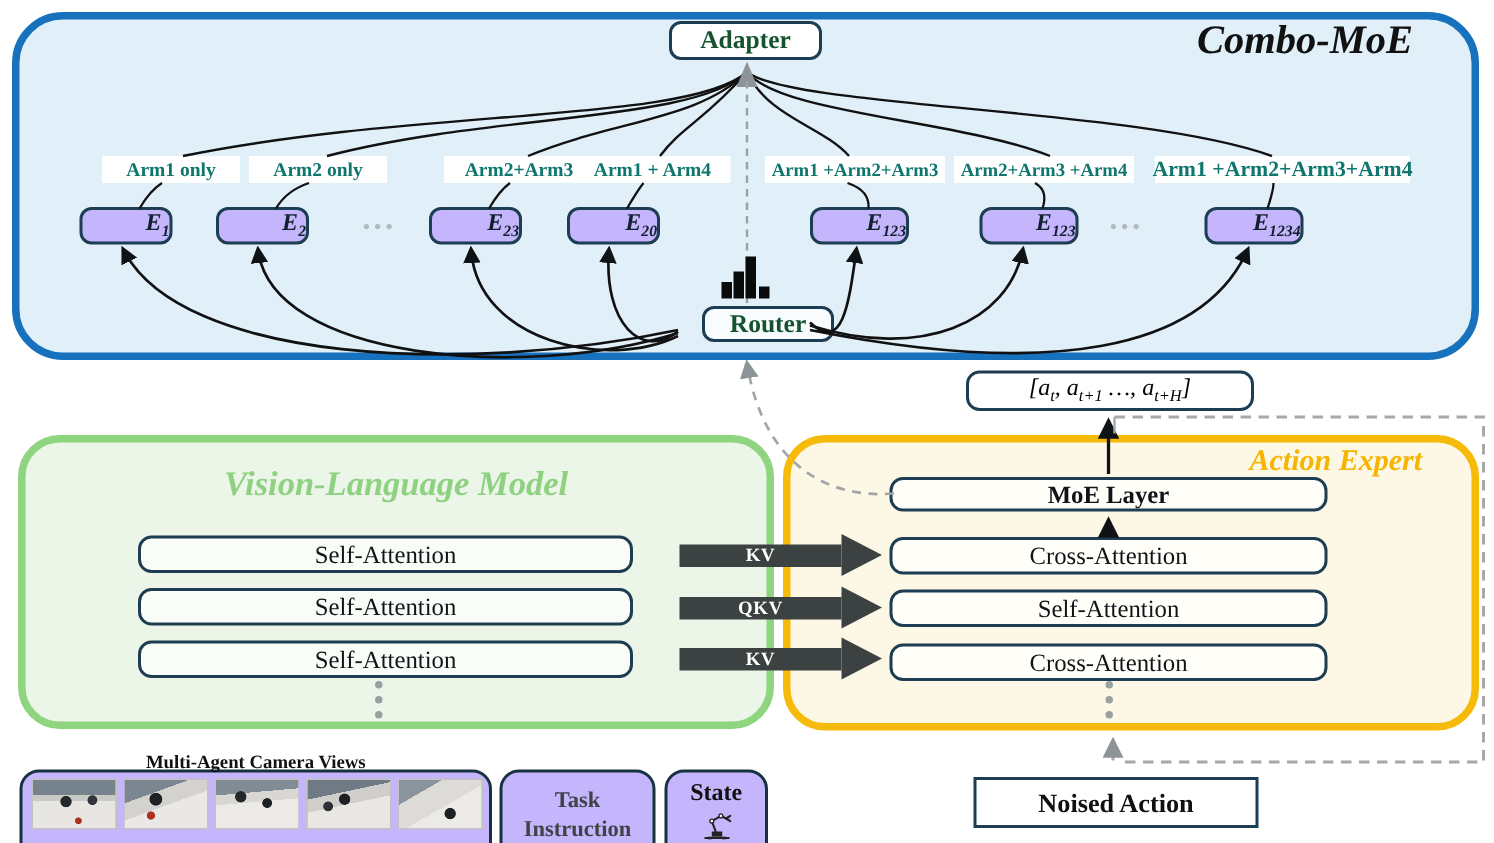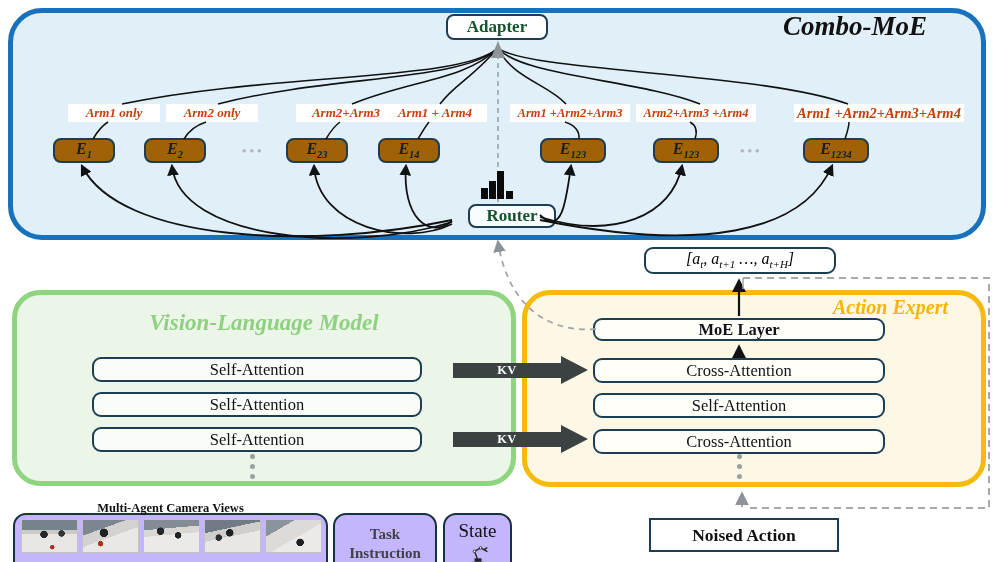--- a/index.html
+++ b/index.html
@@ -14,41 +14,41 @@
     border:5px solid #1871bd;border-radius:34px;
   }
   .panel-green{
     left:12px;top:290px;width:494px;height:186px;background:#ebf5e8;
     border:5px solid #8fd47f;border-radius:28px;
   }
   .panel-yellow{
     left:522px;top:290px;width:454px;height:187px;background:#fdf7e6;
     border:5px solid #f6ba0b;border-radius:28px;
   }
-  .title-combo{right:69px;top:11px;font-size:27px;font-weight:bold;font-style:italic;color:#111;}
+  .title-combo{right:54px;top:11px;font-size:27px;font-weight:bold;font-style:italic;color:#111;}
   .title-vlm{left:12px;top:310px;width:504px;text-align:center;font-size:23px;font-weight:bold;font-style:italic;color:#8ed180;}
   .title-ae{right:48px;top:296px;font-size:20px;font-weight:bold;font-style:italic;color:#f5b501;}
   
   .nbox{
     background:#ffffff;border:2.5px solid #1d3d52;border-radius:8px;
     display:flex;align-items:center;justify-content:center;box-sizing:border-box;
   }
   .blue-word{color:#14532d;font-weight:bold;font-size:17px;}
   .adapter{left:446px;top:14px;width:102px;height:26px;}
   .router{left:452px;top:204px;width:88px;height:24px;background:#f8fcff;margin-left:16px;}
   
   .elabel{
     top:104px;height:18px;background:#ffffff;display:flex;align-items:center;justify-content:center;
-    font-weight:bold;font-size:13px;color:#c2410c;white-space:nowrap;font-style:italic;
+    font-weight:bold;font-size:13px;color:#0f766e;white-space:nowrap;
   }
   .elabel.small{font-size:12.5px;}
-  .elabel.big{font-size:14.5px;margin-left:24px;}
+  .elabel.big{font-size:14.5px;}
   .ebox{
-    top:138px;height:25px;background:#a16207;border:2px solid #1d3d52;border-radius:8px;
-    display:flex;align-items:center;justify-content:center;box-sizing:border-box;
+    top:138px;height:25px;background:#c4b5fd;border:2px solid #1d3d52;border-radius:8px;
+    display:flex;align-items:center;justify-content:flex-end;box-sizing:border-box;
   }
   .esym{font-style:italic;font-weight:bold;font-size:16px;color:#10202c;}
   .esym sub{font-size:10.5px;font-weight:bold;}
   .hdots{top:143px;color:#b2b8bb;font-size:13px;font-weight:bold;letter-spacing:3px;}
   
   .att{
     background:#f9fcf7;border:2.2px solid #1d3d52;border-radius:9px;
     display:flex;align-items:center;justify-content:center;box-sizing:border-box;
     font-size:16.5px;color:#101418;
   }
@@ -94,21 +94,21 @@
   .thumb:nth-child(4){background:
      radial-gradient(circle at 45% 40%, #1d2124 0 3.5px, transparent 4px),
      radial-gradient(circle at 25% 55%, #2b3034 0 3px, transparent 3.5px),
      linear-gradient(168deg,#6f7a84 0 30%, #cfcecb 30% 50%, #e8e7e3 50% 100%);}
   .thumb:nth-child(5){background:
      radial-gradient(circle at 62% 70%, #1d2124 0 3.5px, transparent 4px),
      linear-gradient(150deg,#8a949c 0 26%, #dcdbd7 26% 55%, #eceae6 55% 100%);}
   .taskbox{left:333px;top:498px;width:104px;height:62px;display:flex;flex-direction:column;align-items:center;justify-content:center;}
   .taskbox span{font-size:15px;font-weight:bold;color:#3f4347;line-height:1.25;}
   .statebox{left:443px;top:498px;width:69px;height:62px;display:flex;flex-direction:column;align-items:center;justify-content:flex-start;padding-top:5px;}
-  .statebox .st{font-size:19px;font-weight:normal;color:#111;text-align:right;}
+  .statebox .st{font-size:16px;font-weight:bold;color:#111;text-align:right;}
   
   #overlay{position:absolute;left:0;top:0;width:996px;height:562px;pointer-events:none;z-index:6;}
   .z2{z-index:2;} .z3{z-index:3;} .z4{z-index:4;}
 </style>
 </head>
 <body>
 
 <div id="canvas">
 
   <div class="abs panel-blue z2"></div>
@@ -139,21 +139,21 @@
     <span class="esym"><i>E</i><sub>1</sub></span>
   </div>
   <div class="abs ebox z4" style="left:144px;width:62px;">
     <span class="esym"><i>E</i><sub>2</sub></span>
   </div>
   <div class="abs hdots z4" style="left:242px;">•••</div>
   <div class="abs ebox z4" style="left:286px;width:62px;">
     <span class="esym"><i>E</i><sub>23</sub></span>
   </div>
   <div class="abs ebox z4" style="left:378px;width:62px;">
-    <span class="esym"><i>E</i><sub>14</sub></span>
+    <span class="esym"><i>E</i><sub>20</sub></span>
   </div>
   <div class="abs ebox z4" style="left:540px;width:66px;">
     <span class="esym"><i>E</i><sub>123</sub></span>
   </div>
   <div class="abs ebox z4" style="left:653px;width:66px;">
     <span class="esym"><i>E</i><sub>123</sub></span>
   </div>
   <div class="abs hdots z4" style="left:740px;">•••</div>
   <div class="abs ebox z4" style="left:803px;width:66px;">
     <span class="esym"><i>E</i><sub>1234</sub></span>
@@ -164,20 +164,26 @@
   <div class="abs att vlm-att z3" style="top:427px;">Self-Attention</div>
   <div class="abs vdots z3" style="left:250px;top:454px;">
       <i></i>
       <i></i>
       <i></i>
     </div>
 
   <div class="abs barrow z3" style="top:356px;">
     <div class="body">
         <span>KV</span>
+      </div>
+      <div class="head"></div>
+  </div>
+  <div class="abs barrow z3" style="top:391px;">
+    <div class="body">
+        <span>QKV</span>
       </div>
       <div class="head"></div>
   </div>
   <div class="abs barrow z3" style="top:425px;">
     <div class="body">
         <span>KV</span>
       </div>
       <div class="head"></div>
   </div>
 

